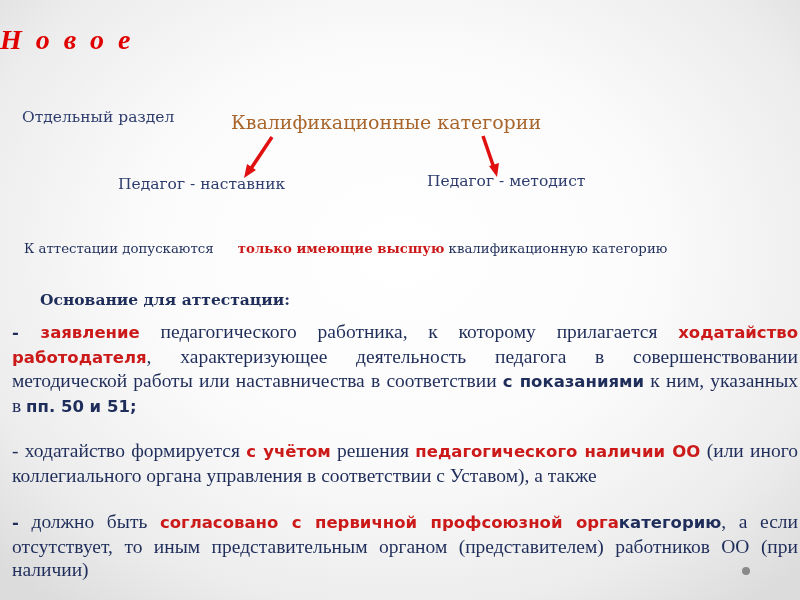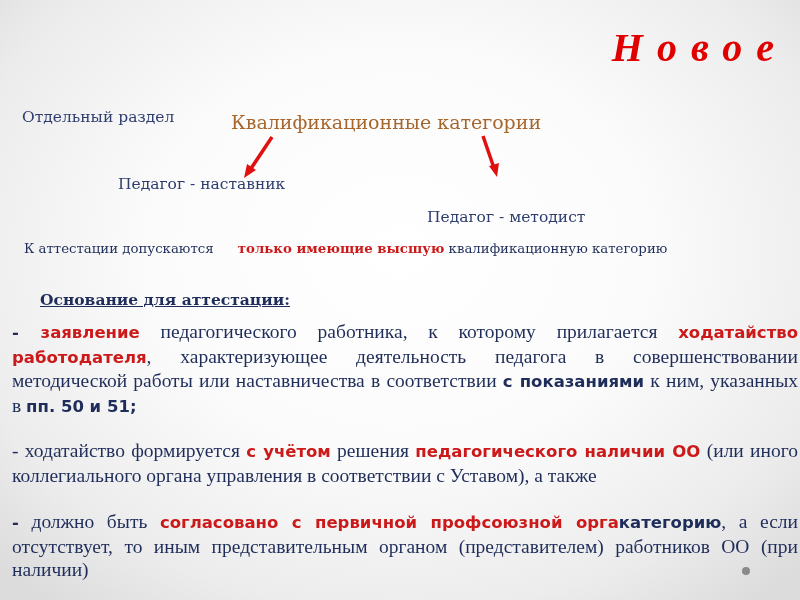--- a/index.html
+++ b/index.html
@@ -4,31 +4,31 @@
   <style>
     html, body { margin: 0; padding: 0; }
     body {
       width: 800px; height: 600px; overflow: hidden; position: relative;
       background: radial-gradient(ellipse 70% 75% at 50% 42%, #ffffff 0%, #fbfbfb 45%, #ececec 80%, #dcdcdc 100%);
       font-family: "DejaVu Serif", "Liberation Serif", serif;
       color: #1f2d5a;
     }
     .abs { position: absolute; white-space: nowrap; }
     .title {
-      left: 0; width: 788px; top: 24px; text-align: right;
+      left: 0; width: 788px; top: 24px; text-align: left;
       font-family: "Liberation Serif", serif; font-style: italic; font-weight: bold;
-      font-size: 40px; letter-spacing: 14px; color: #e00000;
+      font-size: 28px; letter-spacing: 14px; color: #e00000;
     }
     .sub-label { font-family: "DejaVu Serif", serif; font-weight: normal; font-size: 15.5px; color: #2e3d6e; text-align: center; }
     .orange { color: #a8662c; }
     .red { color: #cc1a1a; }
     .bold { font-weight: bold; margin-left: 20px; }
     .navy-bold { font-weight: bold; color: #1f2d5a; }
     .note { left: 24px; top: 241px; font-size: 13.3px; color: #1f2d5a; font-family: "DejaVu Serif", serif; }
-    .basis { left: 40px; top: 290px; font-size: 15.5px; font-weight: bold; color: #1f2d5a; text-decoration: underline; }
+    .basis { left: 40px; top: 290px; font-size: 15.5px; font-weight: bold; color: #1f2d5a; }
     .para {
       position: absolute; left: 12px; width: 786px;
       font-family: "Liberation Serif", serif; font-size: 19.5px; line-height: 23.5px;
       text-align: justify; color: #1f2d5a;
     }
     .para .bold-sans { font-family: "DejaVu Sans", sans-serif; font-weight: bold; font-size: 16.5px; }
     .dot { position: absolute; left: 742px; top: 567px; width: 8px; height: 8px; border-radius: 50%; background: #8a8a8a; }
     svg.arrows { position: absolute; left: 0; top: 0; width: 800px; height: 600px; pointer-events: none; }
   </style>
 </head>
@@ -44,21 +44,21 @@
     <line x1="272" y1="137" x2="250" y2="170" stroke="#e01010" stroke-width="3.5"></line>
     <polygon points="244,178 247,164 256,170" fill="#e01010"></polygon>
   </g>
   <g>
     <line x1="483" y1="136" x2="494" y2="168" stroke="#e01010" stroke-width="3.5"></line>
     <polygon points="497,177 489,166 499,163" fill="#e01010"></polygon>
   </g>
 </svg>
 
 <div class="abs sub-label" style="left:118px; top:175px;">Педагог - наставник</div>
-<div class="abs sub-label" style="left:427px; top:172px;margin-top:36px;">Педагог - методист</div>
+<div class="abs sub-label" style="left:427px; top:172px;">Педагог - методист</div>
 
 <div class="abs note">
   <span>К аттестации допускаются </span><span class="red bold">только имеющие высшую</span><span> квалификационную категорию</span>
 </div>
 
 <div class="abs basis">Основание для аттестации:</div>
 
 <div class="para" style="top:320px;">
   <span class="bold-sans">- </span><span class="red bold-sans">заявление</span><span> педагогического работника, к которому прилагается </span><span class="red bold-sans">ходатайство работодателя</span><span>, характеризующее деятельность педагога в совершенствовании методической работы или наставничества в соответствии </span><span class="navy-bold bold-sans">с показаниями</span><span> к ним, указанных в </span><span class="navy-bold bold-sans">пп. 50 и 51;</span>
 </div>

